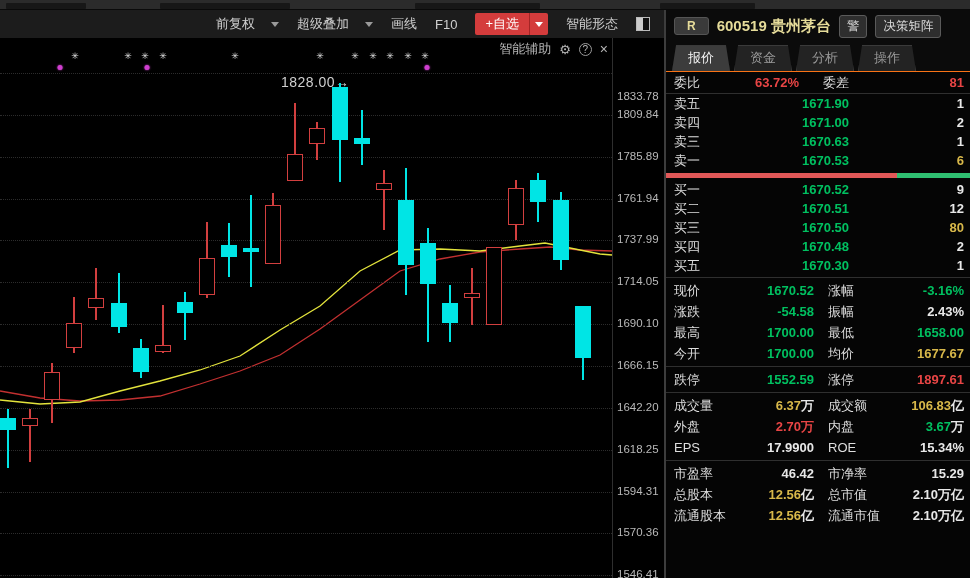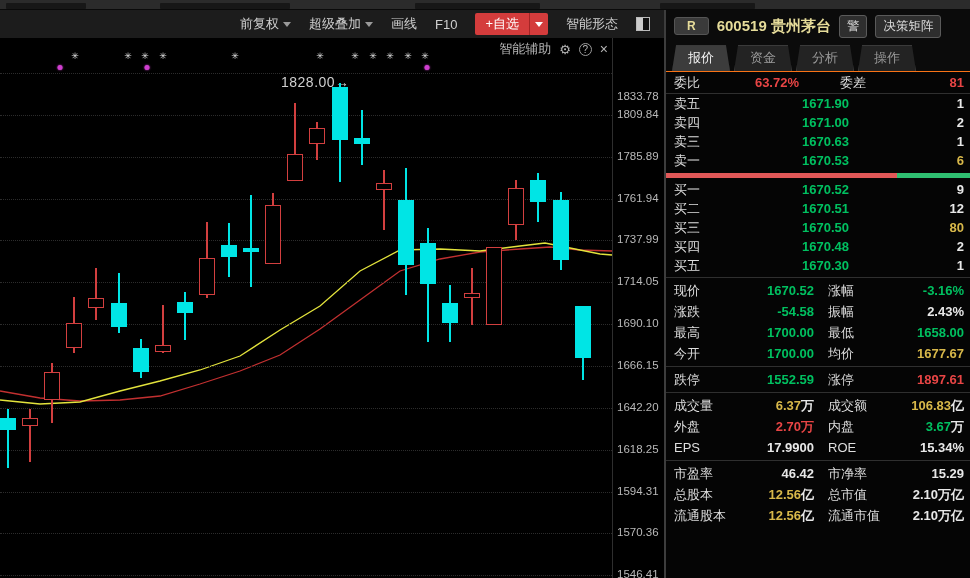--- a/index.html
+++ b/index.html
@@ -11,21 +11,21 @@
   .topstrip { height:10px; background:#2b2b2b; border-bottom:1px solid #0a0a0a; position:relative; overflow:hidden; }
   .topstrip .blob { position:absolute; top:3px; height:6px; background:#171717; border-radius:1px; }
 
   .main { display:flex; height:568px; }
   .left { width:664px; position:relative; }
   .vdivider { width:2px; background:#3d3d3d; }
   .panel { width:304px; background:#050505; font-size:13px; }
 
   
   .toolbar { height:28px; background:#1c1c1c; display:flex; align-items:center; justify-content:flex-end; gap:18px; padding-right:14px; color:#cfcfcf; font-size:13px; }
-  .tb-item { display:flex; align-items:center; gap:4px; cursor:pointer; white-space:nowrap;justify-content:space-between; }
+  .tb-item { display:flex; align-items:center; gap:16px; cursor:pointer; white-space:nowrap;justify-content:space-between; }
   .caret { width:0; height:0; border-left:4px solid transparent; border-right:4px solid transparent; border-top:5px solid #9a9a9a; display:inline-block; }
   .fav-group { display:flex; align-items:stretch; }
   .fav-btn { background:#d43c3c; color:#fff; padding:2px 10px; font-size:13px; border-radius:2px 0 0 2px; }
   .fav-caret { background:#d43c3c; border-left:1px solid #a32525; padding:0 5px; display:flex; align-items:center; border-radius:0 2px 2px 0; }
   .fav-caret .caret { border-top-color:#fff; }
   .split-icon { width:14px; height:14px; border:1px solid #bbb; background:#111; position:relative; }
   .split-icon::before { content:""; position:absolute; left:0; top:0; bottom:0; width:6px; background:#ccc; }
 
   
   .chart { position:absolute; left:0; top:28px; width:664px; height:540px; background:#000; overflow:hidden; }
@@ -56,21 +56,21 @@
   .tab { width:58px; text-align:center; padding:3px 0 4px; font-size:13px; color:#9a9a9a; background:#232323; border:1px solid #3a3a3a; border-bottom:none; border-radius:4px 4px 0 0; clip-path:polygon(7% 0,93% 0,100% 100%,0 100%); }
   .tab.active { background:#3c3c3c; color:#f2f2f2; }
 
   .q-row { display:flex; align-items:center; height:19px; padding:0 6px 0 8px; }
   .q-row .lbl { width:50px; color:#dedede; }
   .q-row .price { width:125px; text-align:right; font-weight:bold; }
   .q-row .vol { flex:1; text-align:right; font-weight:bold; }
   .wb-row { height:22px; border-bottom:1px solid #2f2f2f; display:flex; align-items:center; padding:0 6px 0 8px; }
   .wb-row .lbl { width:50px; color:#dedede; }
   .wb-row .v1 { width:75px; text-align:right; font-weight:bold; }
-  .wb-row .lbl2 { margin-left:41px; color:#dedede; }
+  .wb-row .lbl2 { margin-left:24px; color:#dedede; }
   .wb-row .v2 { flex:1; text-align:right; font-weight:bold; }
   .ratio-bar { height:5px; margin:3px 0 2px; display:flex; }
   .ratio-bar .r { background:#e05858; }
   .ratio-bar .g { background:#2fbf71; flex:1; }
   .d-row { display:flex; align-items:center; height:21px; padding:0 6px 0 8px; }
   .d-row .dl { width:58px; color:#dedede; white-space:nowrap; }
   .d-row .dv1 { width:82px; text-align:right; font-weight:bold; white-space:nowrap; }
   .d-row .dl2 { width:58px; margin-left:14px; color:#dedede; white-space:nowrap; }
   .d-row .dv2 { flex:1; text-align:right; font-weight:bold; white-space:nowrap; }
   .sect-div { border-top:1px solid #2f2f2f; margin:2px 0; }

